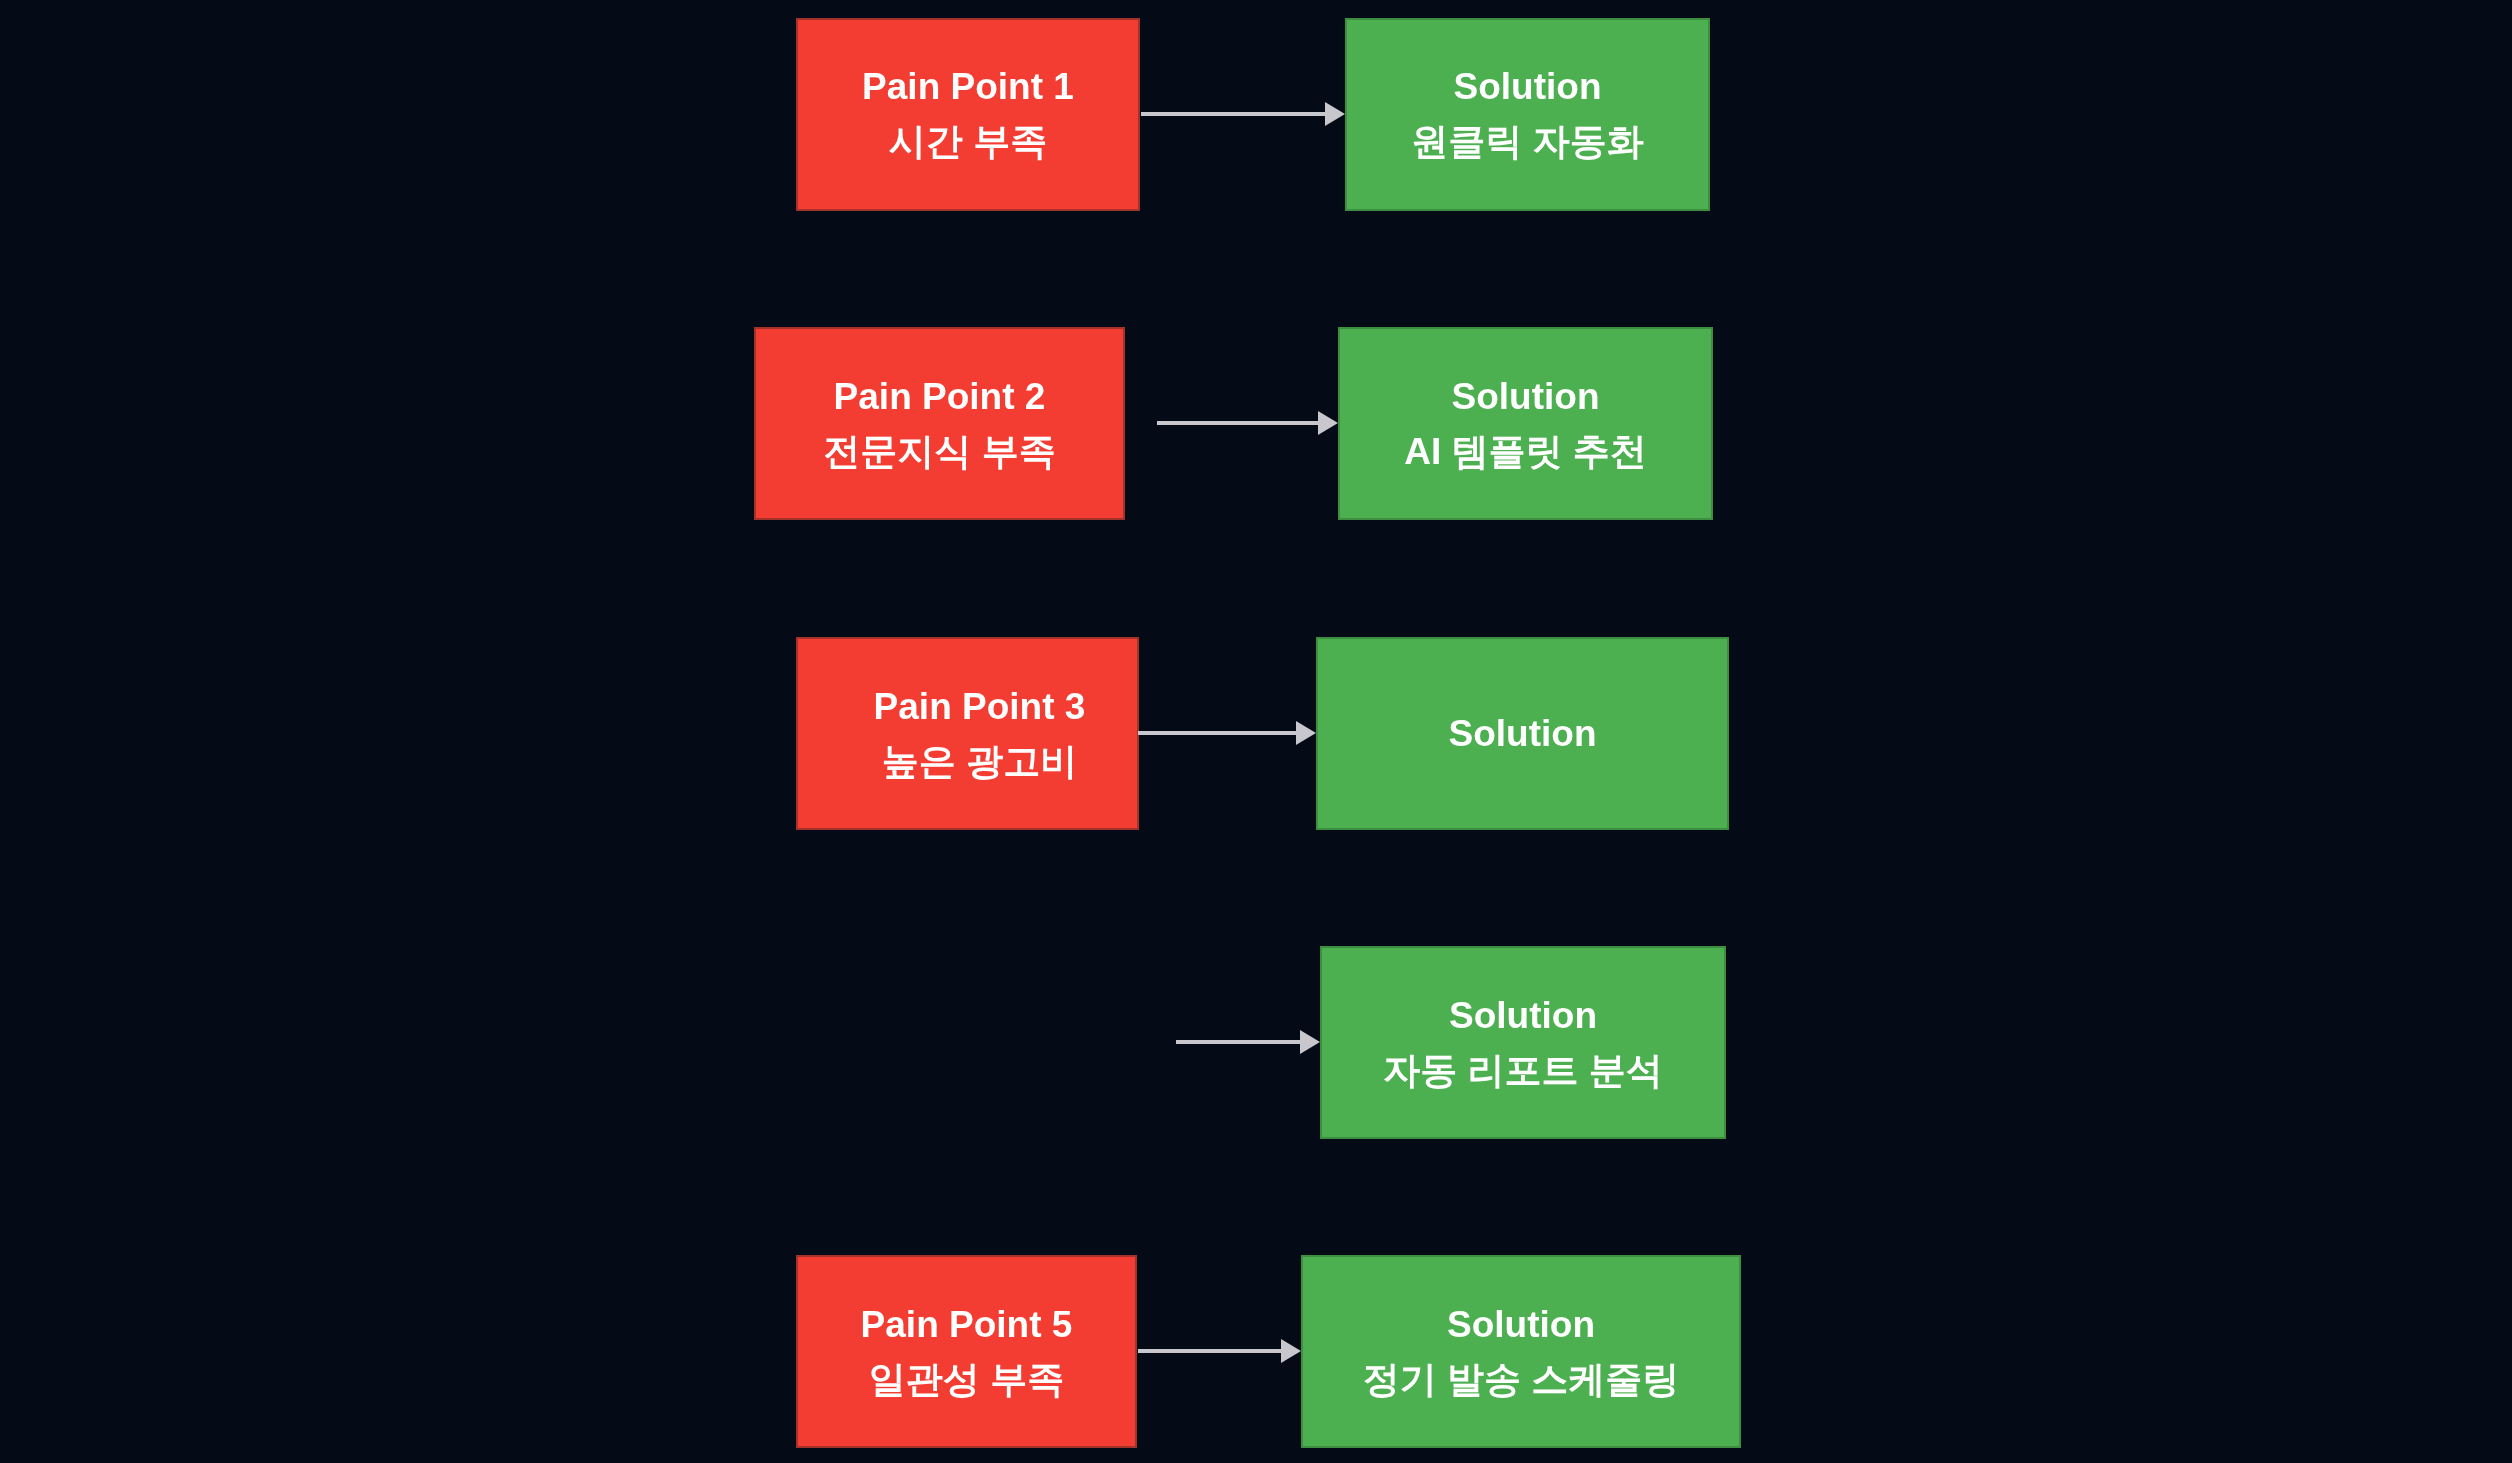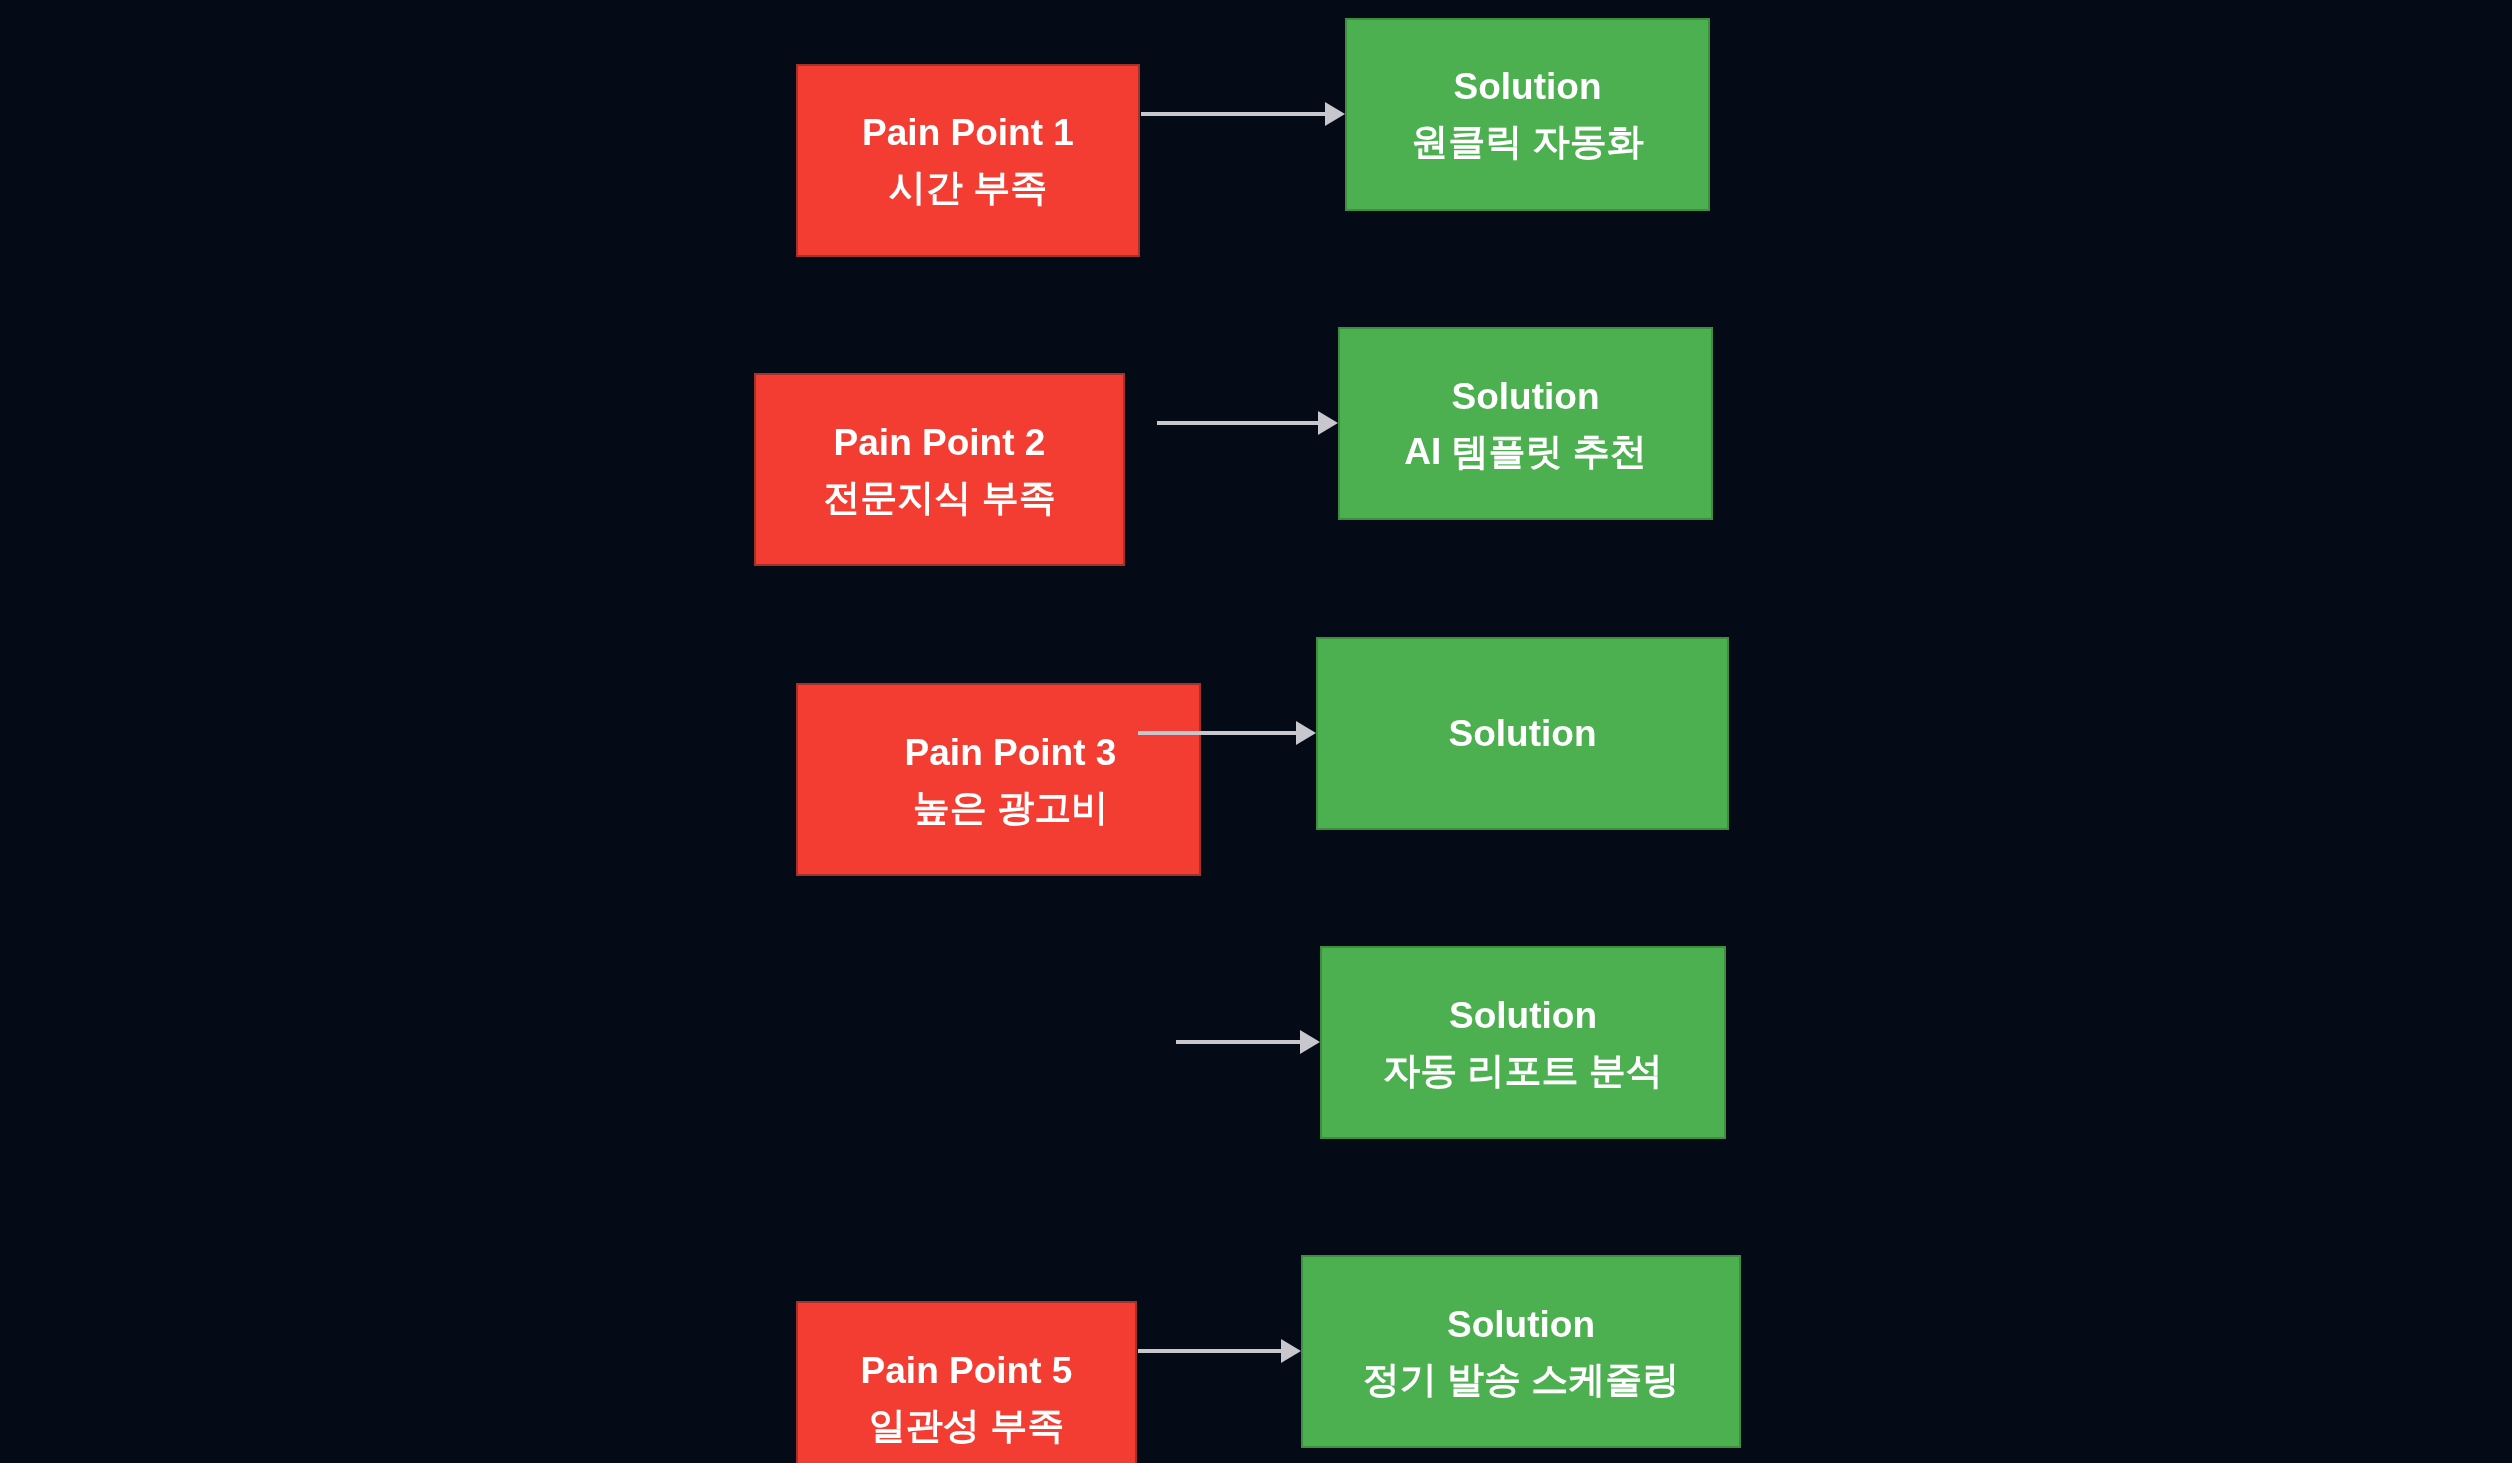--- a/index.html
+++ b/index.html
@@ -34,21 +34,20 @@
     text-align: center;
     color: var(--text);
     font-size: 37px;
     font-weight: 700;
     line-height: 55px;
     border: 2.8px solid transparent;
   }
   .node.pain {
     background: var(--pain-fill);
     border-color: var(--pain-border);
-    margin-top: 46px;
   }
   .node.solution {
     background: var(--solution-fill);
     border-color: var(--solution-border);
     align-items: center;
   }
   .arrow {
     position: absolute;
     height: 24px;
     display: flex;
@@ -91,21 +90,21 @@
   </div>
   <div class="arrow" style="left:1157px; top:411px; width:181px;">
     <div class="arrow-line"></div>
     <div class="arrow-head"></div>
   </div>
   <div class="node solution" style="left:1338px; top:327px; width:375px;">
     <div>Solution</div>
     <div>AI 템플릿 추천</div>
   </div>
 
-  <div class="node pain" style="left:796px; top:637px; width:405px;padding-left:24px;">
+  <div class="node pain" style="left:796px; top:637px; width:343px;padding-left:24px;">
     <div>Pain Point 3</div>
     <div>높은 광고비</div>
   </div>
   <div class="arrow" style="left:1138px; top:721px; width:178px;">
     <div class="arrow-line"></div>
     <div class="arrow-head"></div>
   </div>
   <div class="node solution" style="left:1316px; top:637px; width:413px;">
     <div>Solution</div>
   </div>

